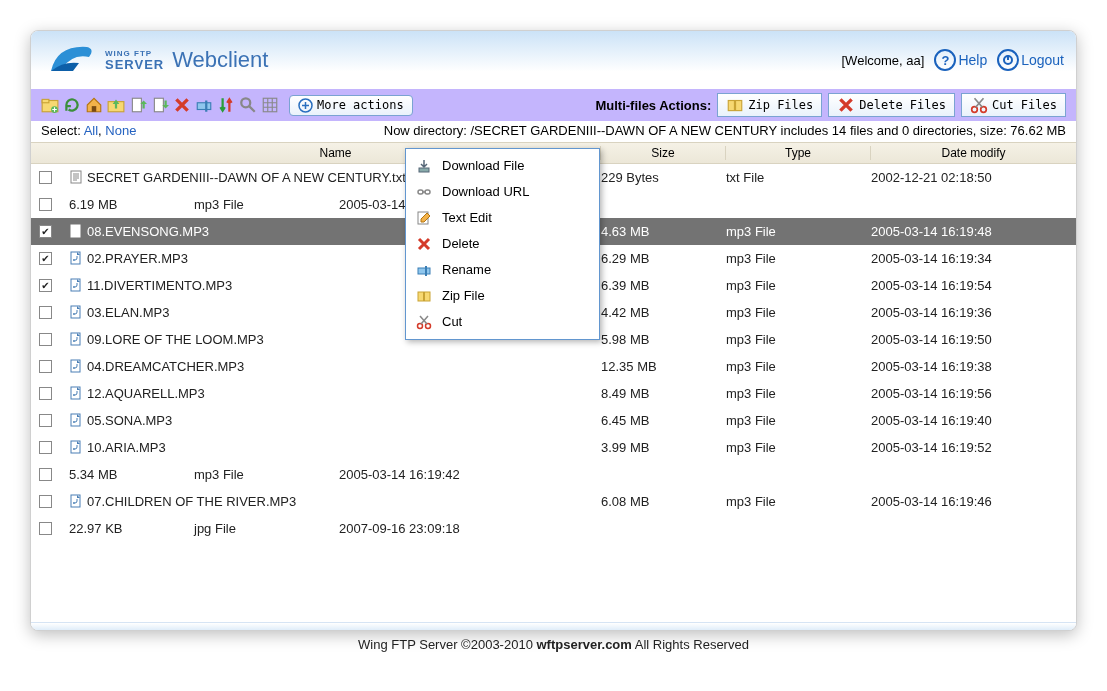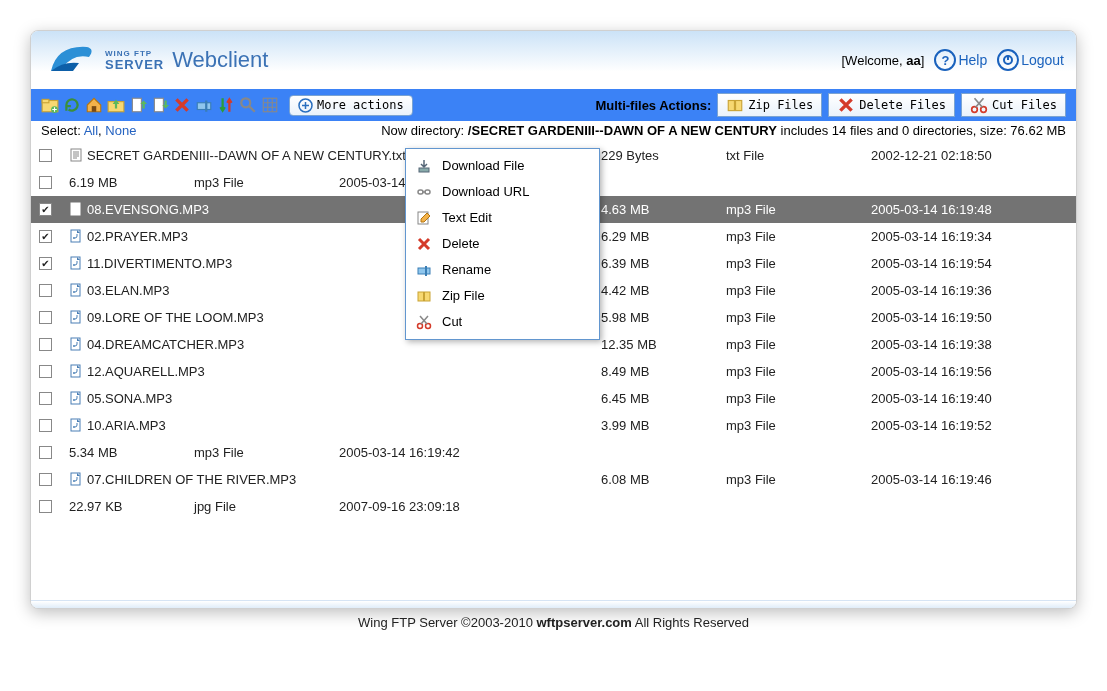--- a/index.html
+++ b/index.html
@@ -7,35 +7,35 @@
 .app-window { width: 1047px; background: #fff; border: 1px solid #d0d0d0; border-radius: 8px; box-shadow: 0 4px 16px rgba(0,0,0,0.25); overflow: hidden; }
 .header-bar { background: linear-gradient(to bottom, #cbe2f7 0%, #ffffff 70%, #ffffff 100%); height: 58px; display: flex; align-items: center; padding: 0 12px; position: relative; }
 .logo-area { display: flex; align-items: center; gap: 4px; }
 .logo-icon { width: 58px; height: 42px; }
 .logo-text { display: flex; flex-direction: column; line-height: 1; }
 .logo-top { font-size: 8px; letter-spacing: 1px; color: #3b72b5; font-weight: bold; }
 .logo-bottom { font-size: 13px; letter-spacing: 1px; color: #3b72b5; font-weight: bold; }
 .webclient-title { font-size: 22px; color: #3b72b5; margin-left: 4px; }
 .header-right { margin-left: auto; display: flex; align-items: center; gap: 10px; }
 .welcome-block { color: #000; font-size: 13px; }
-.welcome-block b { font-weight: bold; }
+.welcome-block b { font-weight: normal; }
 .header-link { display: flex; align-items: center; gap: 2px; color: #1a62bd; font-size: 14px; text-decoration: none; cursor: pointer; }
 .header-link-icon { width: 22px; height: 22px; border-radius: 50%; border: 2px solid #1a62bd; display: flex; align-items: center; justify-content: center; color: #1a62bd; font-weight: bold; font-size: 13px; }
-.toolbar { background: #3b82f6; padding: 4px 10px; display: flex; align-items: center; gap: 4px; border-bottom: 0; }
+.toolbar { background: #c4b5fd; padding: 4px 10px; display: flex; align-items: center; gap: 4px; border-bottom: 0; }
 .toolbar-icon { width: 18px; height: 18px; cursor: pointer; }
 .more-actions-btn { margin-left: 6px; display: flex; align-items: center; gap: 4px; padding: 2px 8px; border: 1px solid #7aa3d2; border-radius: 4px; background: linear-gradient(#fff,#eaf2fb); cursor: pointer; font-family: monospace; font-size: 12px; }
 .plus-circle { width: 15px; height: 15px; }
 .toolbar-right { margin-left: auto; display: flex; align-items: center; gap: 6px; }
 .multi-label { font-weight: bold; font-size: 13px; }
 .action-btn { display: flex; align-items: center; gap: 4px; padding: 2px 8px; border: 1px solid #7aa3d2; border-radius: 0; background: linear-gradient(#fff,#eaf2fb); cursor: pointer; font-family: monospace; font-size: 12px; }
 .dir-line { padding: 2px 10px 2px 10px; display: flex; align-items: flex-start; font-size: 13px; }
 .select-link { color: #2563c1; cursor: pointer; }
 .dir-right { margin-left: auto; text-align: right; line-height: 1.3; }
 .dir-path { display: inline; }
-.dir-path b { font-weight: bold; }
+.dir-path b { font-weight: normal; }
 .table-wrapper { position: relative; }
 .table-header { display: flex; background: linear-gradient(#f5f1e6,#ece7d8); border-top: 1px solid #d9d3c0; border-bottom: 1px solid #d9d3c0; height: 22px; align-items: center; font-size: 12px; }
 .th-check { width: 40px; }
 .th-name { flex: 1; text-align: center; border-right: 1px solid #d9d3c0; }
 .th-size { width: 125px; text-align: center; border-right: 1px solid #d9d3c0; }
 .th-type { width: 145px; text-align: center; border-right: 1px solid #d9d3c0; }
 .th-date { width: 205px; text-align: center; }
 .row { display: flex; align-items: center; height: 27px; font-size: 13px; color: #222; padding-left: 8px; }
 .row.selected { background: #737373; color: #fff; }
 .row .cell-check { width: 30px; display: flex; align-items: center; }
@@ -174,20 +174,27 @@
   <div class="dir-line">
     <span>
       <span>Select: </span><span class="select-link">All</span><span>, </span><span class="select-link">None</span>
     </span>
     <div class="dir-right">
       <span class="dir-path"><span>Now directory: </span><b>/SECRET GARDENIII--DAWN OF A NEW CENTURY</b><span>   includes 14 files and 0 directories, size: 76.62 MB</span></span>
     </div>
   </div>
 
   <div class="table-wrapper">
+    <div class="table-header">
+      <div class="th-check"></div>
+      <div class="th-name">Name</div>
+      <div class="th-size">Size</div>
+      <div class="th-type">Type</div>
+      <div class="th-date">Date modify</div>
+    </div>
     <div id="rows">
         <div class="row">
           <div class="cell-check">
             <div class="checkbox"></div>
           </div>
           <div class="cell-name">
             <span class="file-icon"><svg viewBox="0 0 14 14" width="14" height="14">
                 <rect x="2" y="1" width="10" height="12" fill="#fff" stroke="#888"></rect>
                 <path d="M4 4h6M4 6h6M4 8h6M4 10h4" stroke="#888"></path>
               </svg></span>

